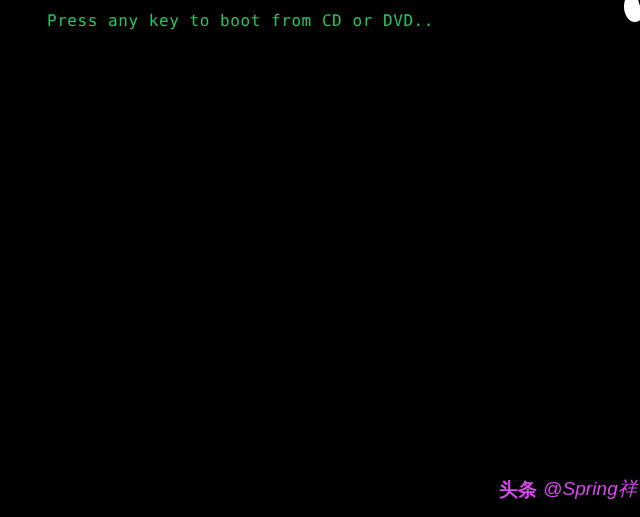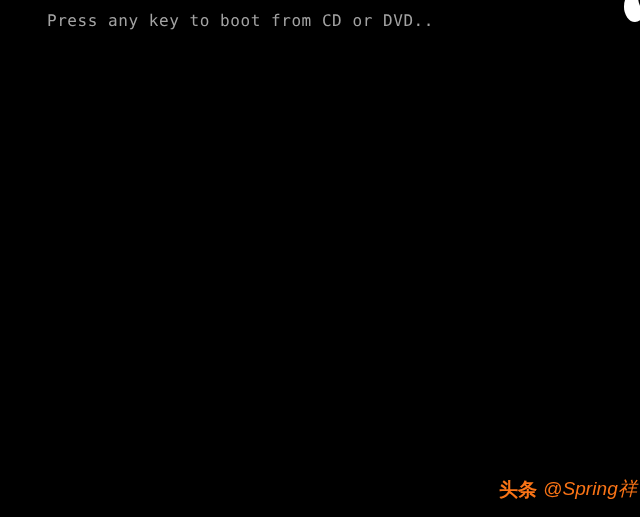--- a/index.html
+++ b/index.html
@@ -15,21 +15,21 @@
     background: #000000;
     overflow: hidden;
     font-family: "Liberation Sans", sans-serif;
   }
 
   
   #boot-message {
     position: absolute;
     left: 47px;
     top: 12px;
-    color: #a3a3a3;
+    color: #22c55e;
     font-family: "DejaVu Sans Mono", "Liberation Mono", monospace;
     font-size: 16px;
     line-height: 18px;
     letter-spacing: 0.55px;
     white-space: pre;
     -webkit-font-smoothing: none;
     text-rendering: geometricPrecision;
   }
 
   
@@ -52,21 +52,21 @@
     border-radius: 50%;
   }
 
   
   #watermark {
     position: absolute;
     left: 499px;
     top: 478px;
     display: flex;
     align-items: center;
-    color: #f97316;
+    color: #d946ef;
     white-space: pre;
     line-height: 22px;
   }
   .wm-cn {
     font-family: "DejaVu Sans", "Liberation Sans", sans-serif;
     font-size: 19px;
     font-weight: 700;
     letter-spacing: 0px;
   }
   .wm-gap {

